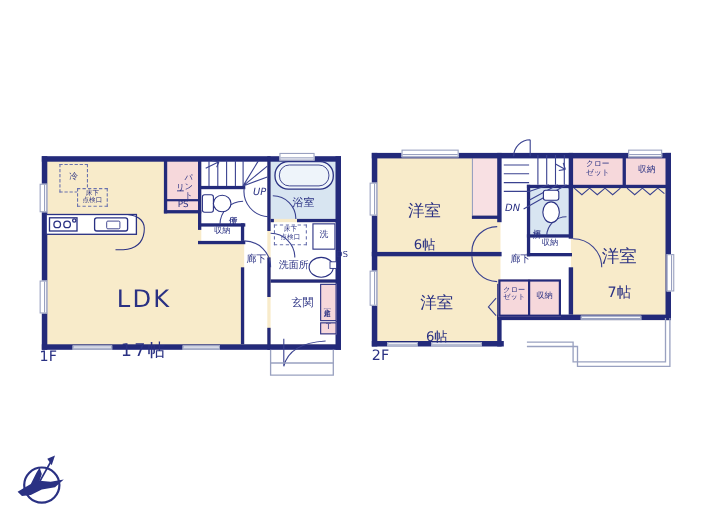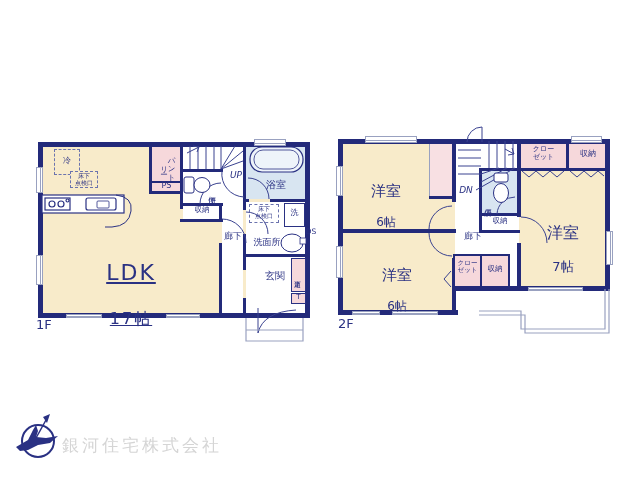--- a/index.html
+++ b/index.html
@@ -64,21 +64,21 @@
     <div class="winh" style="left:254px;top:139px;width:32px;height:7px;"></div>
 
     <div class="dash" style="left:54px;top:149px;width:26px;height:26px;"></div>
     <div class="dash" style="left:70px;top:171px;width:28px;height:17px;background:#f8ebca;"></div>
     <div class="dash" style="left:249px;top:204px;width:30px;height:19px;background:#fff;"></div>
 
     <div class="box" style="left:284px;top:203px;width:21px;height:24px;"></div>
     <div class="fill" style="left:291px;top:258px;width:15px;height:34px;background:#f6d8db;border:1px solid #2a3183;box-sizing:border-box;"></div>
     <div class="fill" style="left:291px;top:293px;width:15px;height:11px;background:#f6d8db;border:1px solid #2a3183;box-sizing:border-box;"></div>
 
-    <div class="lbl" style="left:81px;top:236px;width:100px;font-size:22px;letter-spacing:2px;text-decoration:underline;">
+    <div class="lbl" style="left:81px;top:236px;width:100px;font-size:22px;letter-spacing:2px;">
       <div>LDK</div>
       <div style="font-size:16px;">17帖</div>
     </div>
     <div class="lbl" style="left:54px;top:157px;width:26px;font-size:8px;">冷</div>
     <div class="lbl" style="left:70px;top:173px;width:28px;font-size:6px;">床下
 点検口</div>
     <div class="lbl vert" style="left:160px;top:149px;height:32px;font-size:7.5px;">パントリー</div>
     <div class="lbl" style="left:151px;top:182px;width:31px;font-size:8px;">PS</div>
     <div class="lbl it" style="left:224px;top:170px;width:24px;font-size:9px;">UP</div>
     <div class="lbl vert" style="left:207px;top:177px;height:26px;font-size:8px;">便所</div>
@@ -243,15 +243,14 @@
     </g>
 
     <g>
       <circle cx="38" cy="441" r="16" stroke="#2a3183" stroke-width="2" fill="none"></circle>
       <path d="M46,420 L31,447" stroke="#2a3183" stroke-width="1.5" fill="none"></path>
       <polygon points="43,417 50,414 47,423" fill="#2a3183"></polygon>
       <polygon points="16,447 28,440 33,430 36,425 38,431 36,437 46,438 58,436 50,443 38,445 28,450 20,451" fill="#2a3183"></polygon>
     </g>
   </svg>
 
-  <div class="logo-text" style="left:62px;top:434px;">銀河住宅株式会社</div>
 
 </div>
 
 </body></html>

